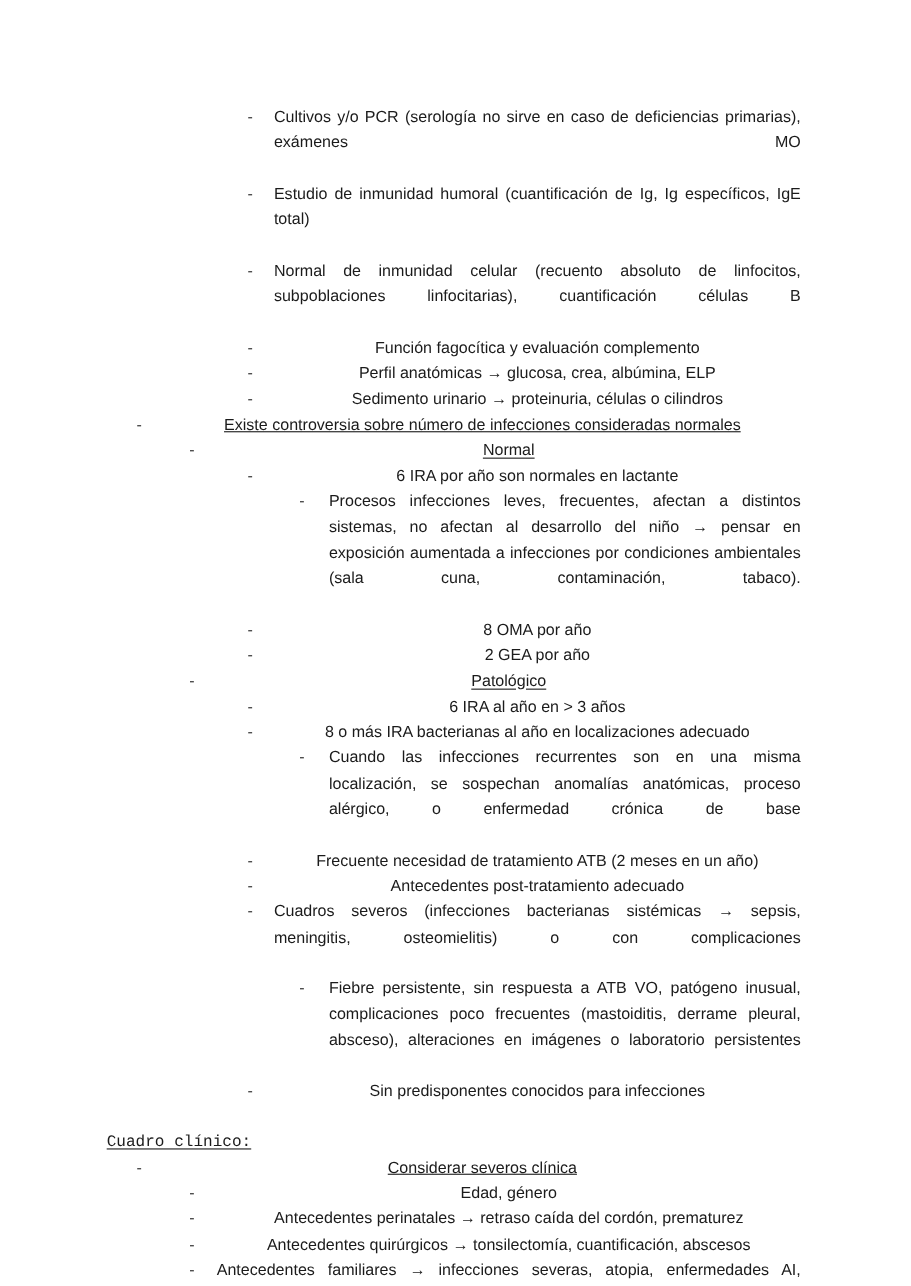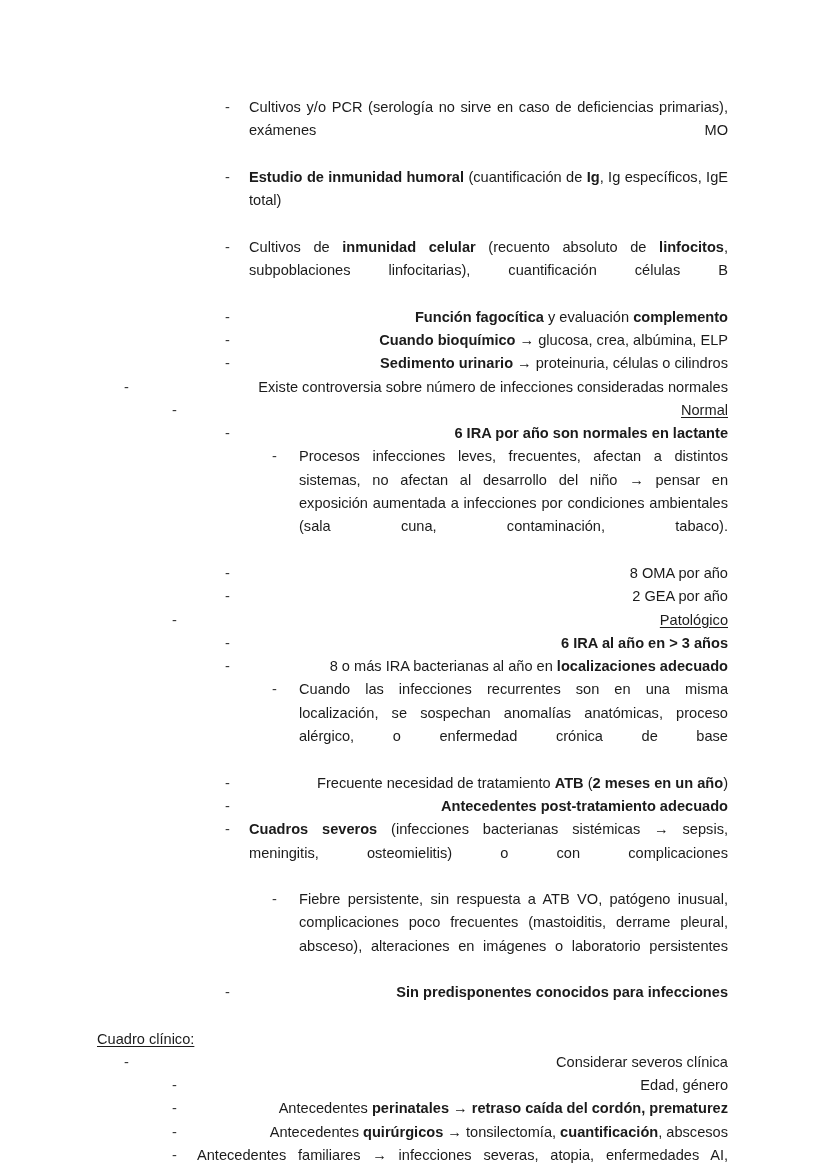--- a/index.html
+++ b/index.html
@@ -58,75 +58,76 @@
     text-justify: inter-word;
     hyphens: none;
   }
   
   .row > .body::after {
     content: "";
     display: inline-block;
     width: 100%;
   }
   .row.nojust > .body {
-    text-align: right;
+    text-align: center;
   }
   .row.nojust > .body::after { content: none; }
 
   
   .lvl1 > .dash { left: 27px; }
-  .lvl1 > .body { padding-left: 52px; }
+  .lvl1 > .body { padding-left: 52px; text-decoration: underline; }
 
   .lvl2 > .dash { left: 75px; }
   .lvl2 > .body { padding-left: 100px; }
 
   .lvl3 > .dash { left: 128px; }
   .lvl3 > .body { padding-left: 152px; }
 
   .lvl4 > .dash { left: 175px; }
   .lvl4 > .body { padding-left: 202px; }
 
   .heading {
     display: block;
     text-align: left;
     font-size: 14.6px;
     line-height: 23.3px;
+    font-family: Liberation Mono, monospace;
   }
   .heading .u { text-decoration: underline; text-underline-offset: 2px; }
 
   .u { text-decoration: underline; text-underline-offset: 2px; margin-top: 27px; }
-  b, .b { font-weight: 700; }
+  b, .b { font-weight: 400; }
 
   .gap-block { height: 23px; }
 </style>
 </head>
 <body>
 
 <div id="page">
   <div class="doc" id="doc-root">
       <div>
         <div class="row lvl3">
           <span class="dash">-</span>
           <span class="body"><span>Cultivos y/o PCR (serología no sirve en caso de deficiencias primarias), exámenes MO</span></span>
         </div>
         <div class="row lvl3">
           <span class="dash">-</span>
           <span class="body"><span class="b">Estudio de inmunidad humoral</span><span> (cuantificación de </span><span class="b">Ig</span><span>, Ig específicos, IgE total)</span></span>
         </div>
         <div class="row lvl3">
           <span class="dash">-</span>
-          <span class="body"><span>Cultivos de </span><span class="b">inmunidad celular</span><span> (recuento absoluto de </span><span class="b">linfocitos</span><span>, subpoblaciones linfocitarias), cuantificación células B</span></span>
+          <span class="body"><span>Normal de </span><span class="b">inmunidad celular</span><span> (recuento absoluto de </span><span class="b">linfocitos</span><span>, subpoblaciones linfocitarias), cuantificación células B</span></span>
         </div>
         <div class="row lvl3 nojust">
           <span class="dash">-</span>
           <span class="body"><span class="b">Función fagocítica</span><span> y evaluación </span><span class="b">complemento</span></span>
         </div>
         <div class="row lvl3 nojust">
           <span class="dash">-</span>
-          <span class="body"><span class="b">Cuando bioquímico</span><span> → glucosa, crea, albúmina, ELP</span></span>
+          <span class="body"><span class="b">Perfil anatómicas</span><span> → glucosa, crea, albúmina, ELP</span></span>
         </div>
         <div class="row lvl3 nojust">
           <span class="dash">-</span>
           <span class="body"><span class="b">Sedimento urinario</span><span> → proteinuria, células o cilindros</span></span>
         </div>
         <div class="row lvl1 nojust">
           <span class="dash">-</span>
           <span class="body"><span>Existe controversia sobre número de infecciones consideradas normales</span></span>
         </div>
         <div class="row lvl2 nojust">

